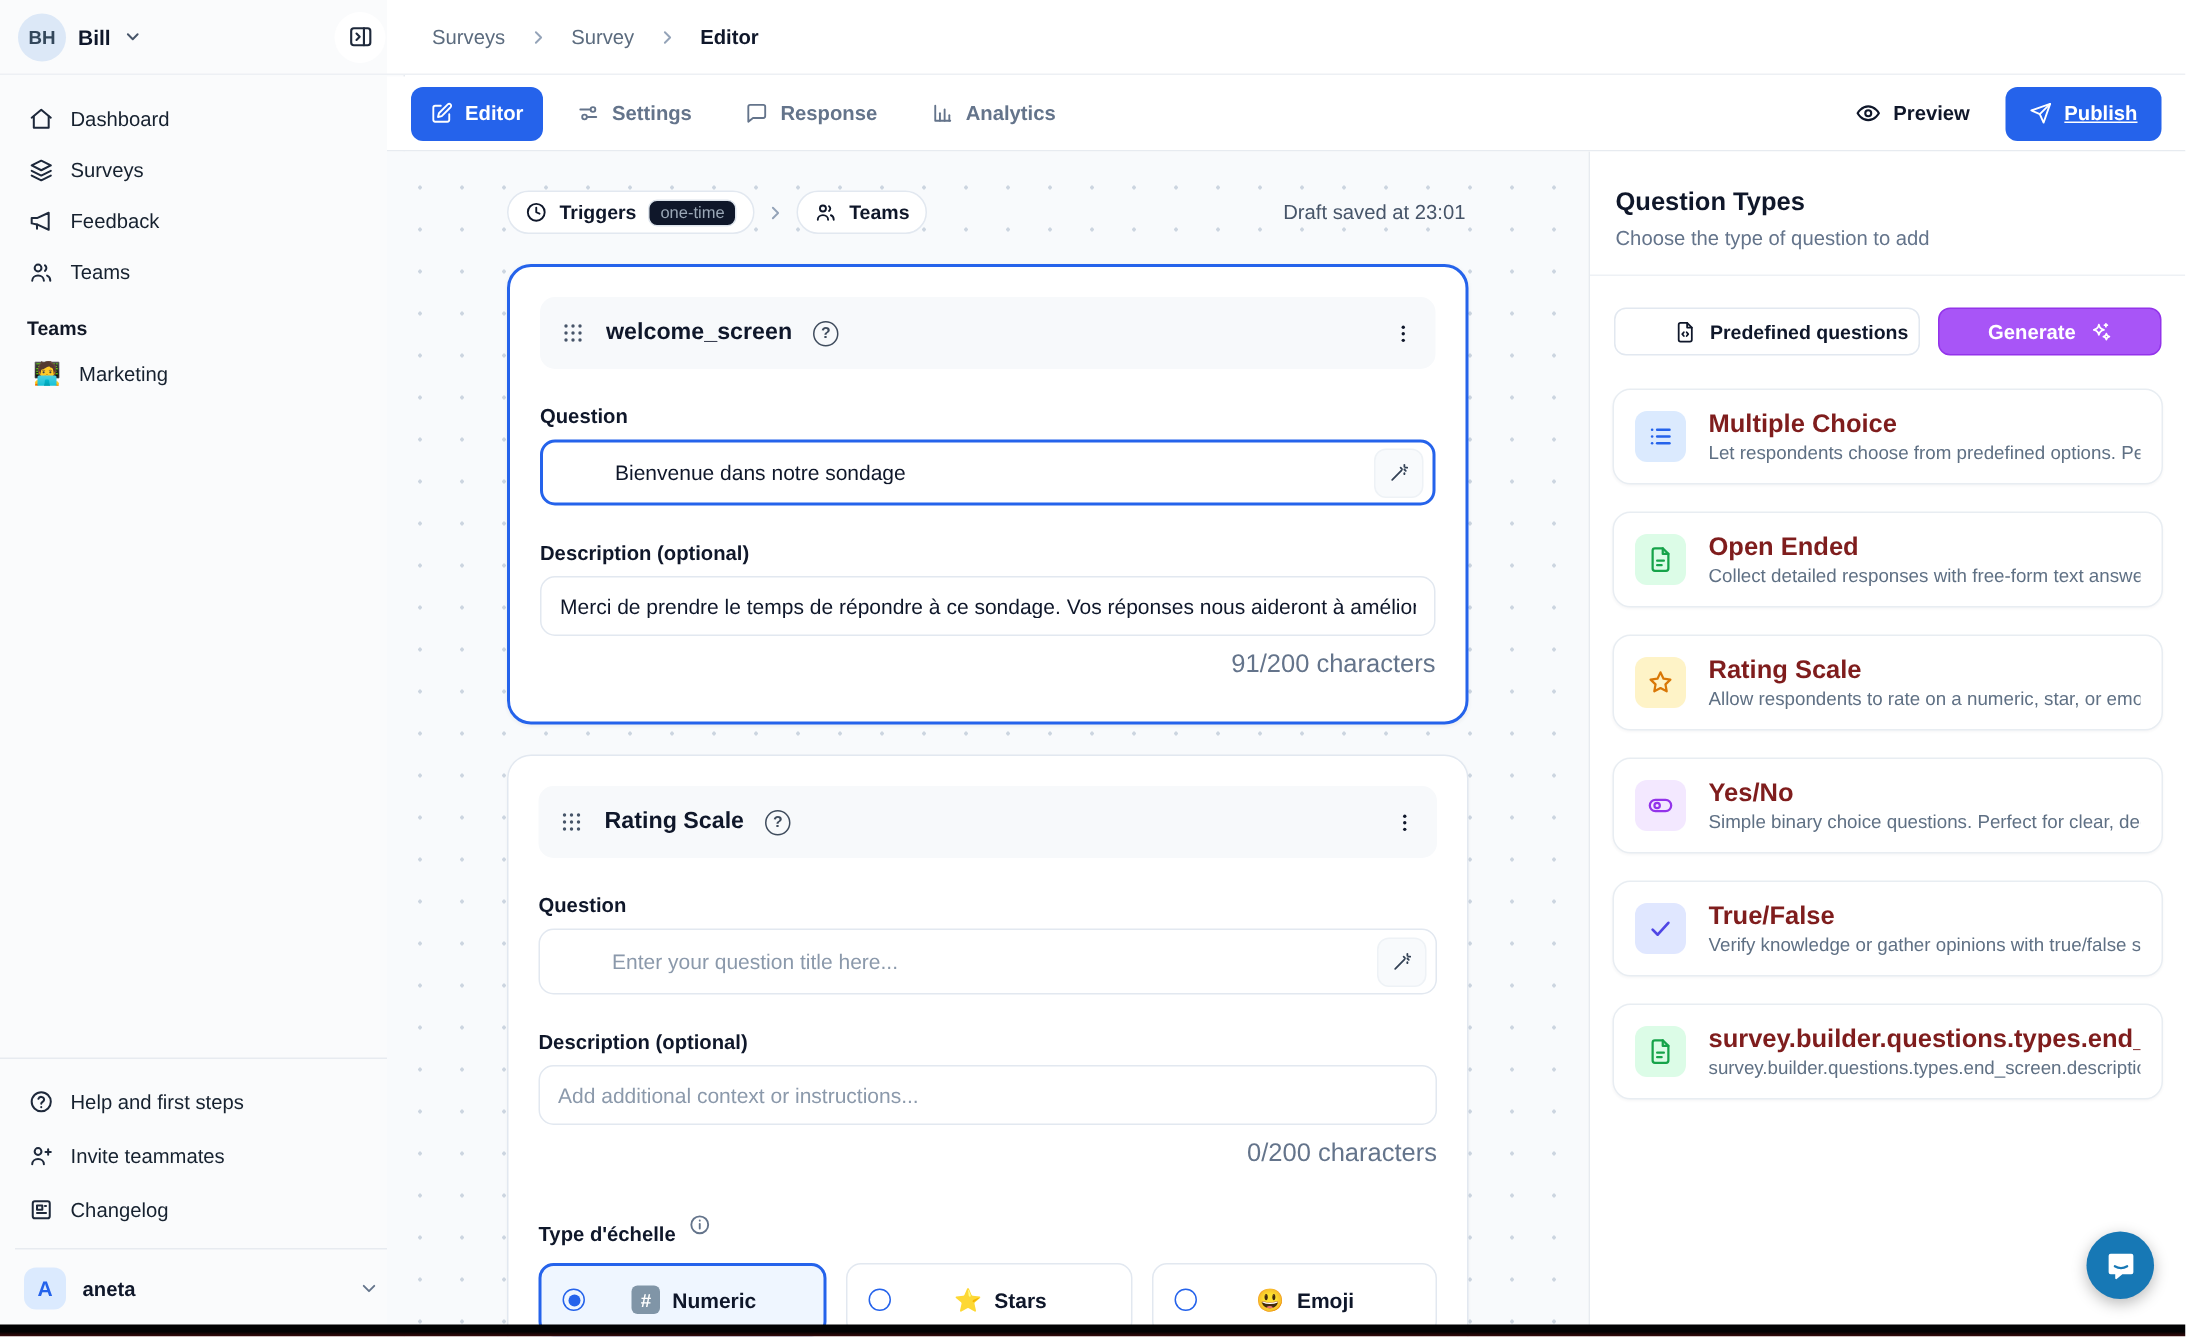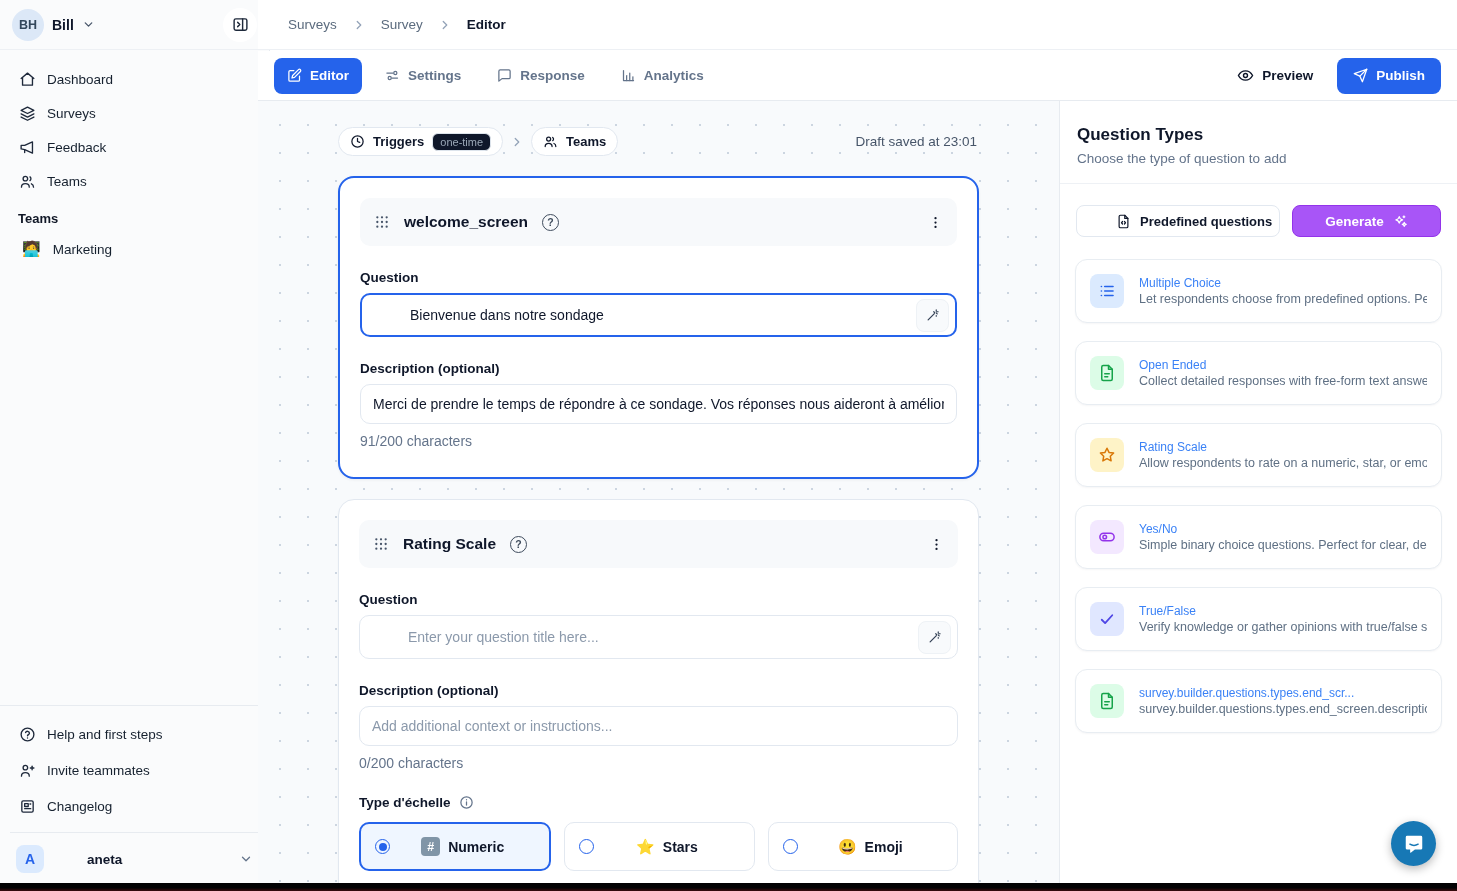--- a/index.html
+++ b/index.html
@@ -14,34 +14,34 @@
   .sb-name { font-weight:700; font-size:14px; color:#0f172a; }
   .collapse-btn { margin-left:auto; width:34px; height:34px; border-radius:50%; background:#fff; display:flex; align-items:center; justify-content:center; color:#1e293b; cursor:pointer; }
   .sb-nav { padding:12px 10px 0; }
   .sb-item { display:flex; align-items:center; gap:11px; height:34px; padding:0 9px; border-radius:8px; font-size:13.5px; font-weight:500; color:#16212f; cursor:pointer; }
   .sb-item .ic { color:#1e293b; width:17px; height:17px; flex:none; }
   .sb-section { padding:13px 18px 6px; font-size:13px; font-weight:600; color:#111827; }
   .sb-team { display:flex; align-items:center; gap:12px; height:34px; padding:0 9px 0 12px; margin:0 10px; border-radius:8px; font-size:13.5px; font-weight:500; color:#16212f; cursor:pointer; }
   .sb-footer { margin-top:auto; border-top:1px solid #e7ebf0; padding:10px 10px 0; }
   .sb-account { border-top:1px solid #e7ebf0; margin:8px 10px 0; padding:12px 6px 18px; display:flex; align-items:center; gap:11px; cursor:pointer; }
   .avatar-a { width:28px; height:28px; border-radius:8px; background:#dbeafe; color:#2563eb; font-weight:700; font-size:14px; display:flex; align-items:center; justify-content:center; flex:none; }
-  .acct-name { font-size:13.5px; font-weight:600; color:#0f172a;margin-left:32px; }
+  .acct-name { font-size:13.5px; font-weight:600; color:#0f172a; }
   .acct-chev { margin-left:auto; color:#64748b; }
 
   
   .topbar { position:absolute; left:258px; top:0; right:0; height:50px; background:#fff; border-bottom:1px solid #edf0f4; display:flex; align-items:center; padding:0 30px; gap:15px; }
   .crumb { font-size:13.5px; color:#5b6b7e; font-weight:500; cursor:pointer; }
   .crumb.current { color:#0f172a; font-weight:600; }
   .crumb-sep { color:#94a3b8; }
   .toolbar { position:absolute; left:258px; top:51px; right:0; height:50px; background:#fff; border-bottom:1px solid #e7ebf0; display:flex; align-items:center; padding:0 16px; gap:10px; }
   .tab { display:flex; align-items:center; gap:8px; font-size:13.5px; font-weight:600; color:#64748b; padding:0 13px; height:36px; border-radius:8px; cursor:pointer; }
   .tab.active { background:#2563eb; color:#fff; }
   .toolbar-right { margin-left:auto; display:flex; align-items:center; gap:24px; }
   .preview-btn { display:flex; align-items:center; gap:8px; font-size:13.5px; font-weight:600; color:#0f172a; cursor:pointer; }
-  .publish-btn { display:flex; align-items:center; gap:8px; background:#2563eb; color:#fff; height:36px; padding:0 16px; border-radius:8px; font-size:13.5px; font-weight:600; cursor:pointer; border:none; }
+  .publish-btn { display:flex; align-items:center; gap:8px; background:#2563eb; color:#fff; height:36px; padding:0 16px; border-radius:8px; font-size:13.5px; font-weight:600; cursor:pointer; border:none;text-decoration:underline; }
 
   
   .canvas { position:absolute; left:258px; top:101px; width:801px; bottom:0; overflow:hidden;
             background-color:#f8fafc;
             background-image:radial-gradient(circle,#ccd5e0 1.3px,transparent 1.4px);
             background-size:28px 28px; background-position:8px 10px; }
   .canvas-top { margin:26px 82px 0 80px; display:flex; align-items:center; }
   .chip { display:flex; align-items:center; gap:8px; background:#fff; border:1px solid #e2e8f0; border-radius:999px; height:29px; padding:0 11px; font-size:13px; font-weight:600; color:#0f172a; cursor:pointer; }
   .chip-badge { border:1px solid #dde4ec; border-radius:6px; padding:2px 7px; font-size:11px; font-weight:500; color:#9aa7b6; background:#0f172a; }
   .chip-sep { color:#94a3b8; margin:0 7px; }
@@ -50,31 +50,31 @@
   .card { width:641px; margin:20px auto 0; background:#fff; border-radius:16px; padding:20px 20px 28px; }
   .card.selected { border:2px solid #2563eb; box-shadow:0 1px 3px rgba(15,23,42,.06); }
   .card.plain { border:1px solid #e2e8f0; box-shadow:0 1px 2px rgba(15,23,42,.04); }
   .card-head { background:#f7f9fb; border-radius:10px; height:48px; display:flex; align-items:center; padding:0 14px; gap:14px; }
   .grip { color:#475569; cursor:grab; }
   .card-title { font-size:15.5px; font-weight:600; color:#0f172a; }
   .help-circ { width:17px; height:17px; border:1.6px solid #3f4c5d; border-radius:50%; color:#3f4c5d; font-size:10.5px; font-weight:700; display:flex; align-items:center; justify-content:center; cursor:pointer; }
   .kebab { margin-left:auto; color:#0f172a; cursor:pointer; }
   .field-label { margin-top:24px; font-size:13.5px; font-weight:600; color:#0f172a; }
   .label-row { margin-top:24px; display:flex; align-items:center; gap:8px; }
-  .label-row .field-label { margin-top:0; }
+  .label-row .field-label { margin-top:12px; }
   .info-ic { color:#64748b; cursor:pointer; }
   .q-input { margin-top:8px; height:44px; border-radius:10px; background:#fff; display:flex; align-items:center; padding:0 6px 0 12px; gap:8px; }
   .q-input.focused { border:2px solid #2563eb; }
   .q-input.plain { border:1px solid #e2e8f0;gap:40px; }
   .q-input input { flex:1; min-width:0; border:none; outline:none; background:transparent; font-family:"Liberation Sans",sans-serif; font-size:14px; color:#0f172a;margin-left:36px; }
   .q-input input::placeholder, .d-input input::placeholder { color:#8b99ab; }
   .wand-btn { width:33px; height:33px; border-radius:8px; background:#f8fafc; border:1px solid #eef2f6; display:flex; align-items:center; justify-content:center; color:#334155; cursor:pointer; flex:none; }
   .d-input { margin-top:8px; height:40px; border:1px solid #e2e8f0; border-radius:10px; display:flex; align-items:center; padding:0 12px; background:#fff; }
   .d-input input { width:100%; border:none; outline:none; background:transparent; font-family:"Liberation Sans",sans-serif; font-size:14px; color:#0f172a; }
-  .char-count { margin-top:9px; font-size:14px; color:#64748b; }
+  .char-count { margin-top:9px; font-size:17px; color:#64748b;text-align:right; }
   .scale-row { margin-top:12px; display:flex; gap:13px; }
   .scale-opt { flex:1; height:49px; border:1px solid #e2e8f0; border-radius:10px; background:#fff; display:flex; align-items:center; padding:0 14px; cursor:pointer; }
   .scale-opt.selected { background:#eff6ff; border:2px solid #2563eb; }
   .radio { width:15px; height:15px; border-radius:50%; border:1.6px solid #2563eb; position:relative; flex:none; }
   .radio.checked::after { content:""; position:absolute; inset:2.5px; border-radius:50%; background:#2563eb; }
   .scale-center { flex:1; display:flex; align-items:center; justify-content:center; gap:8px; font-size:14px; font-weight:600; color:#0f172a; }
   .keycap { width:19px; height:19px; border-radius:4px; background:#8095a7; color:#fff; font-size:12.5px; font-weight:700; display:flex; align-items:center; justify-content:center; }
   .emoji { font-size:15px; }
 
   
@@ -88,21 +88,21 @@
   .btn-generate { flex:1; height:32px; border:1px solid #9333ea; border-radius:8px; background:#a855f7; display:flex; align-items:center; justify-content:center; gap:9px; font-size:13.5px; font-weight:600; color:#fff; cursor:pointer; }
   .type-list { padding:13px 15px; display:flex; flex-direction:column; gap:18px; }
   .type-card { height:64px; border:1px solid #e8edf2; border-radius:12px; background:#fff; display:flex; align-items:center; padding:0 14px; gap:15px; box-shadow:0 1px 2px rgba(15,23,42,.04); cursor:pointer; }
   .type-icon { width:34px; height:34px; border-radius:8px; display:flex; align-items:center; justify-content:center; flex:none; }
   .ti-blue   { background:#dbeafe; color:#2563eb; }
   .ti-green  { background:#dcfce7; color:#16a34a; }
   .ti-amber  { background:#fef3c7; color:#d97706; }
   .ti-purple { background:#f3e8ff; color:#9333ea; }
   .ti-indigo { background:#e0e7ff; color:#4f46e5; }
   .type-text { flex:1; min-width:0; }
-  .type-name { font-size:12px; font-weight:400; color:#3b82f6; white-space:nowrap; overflow:hidden; }
+  .type-name { font-size:17px; font-weight:700; color:#7f1d1d; white-space:nowrap; overflow:hidden; }
   .type-desc { margin-top:2px; font-size:12.5px; color:#5f7084; white-space:nowrap; overflow:hidden; }
 
   .chat-fab { position:absolute; right:21px; bottom:25px; width:45px; height:45px; border-radius:50%; background:#1778b5; display:flex; align-items:center; justify-content:center; box-shadow:0 3px 10px rgba(0,0,0,.28); cursor:pointer; z-index:5; }
   .bottom-bar { position:absolute; left:0; right:0; bottom:0; height:8px; background:linear-gradient(#020203 60%, #3a0b0d); z-index:9; }
 </style>
 </head>
 <body>
 
 <aside class="sidebar">
   <div class="sb-header">

